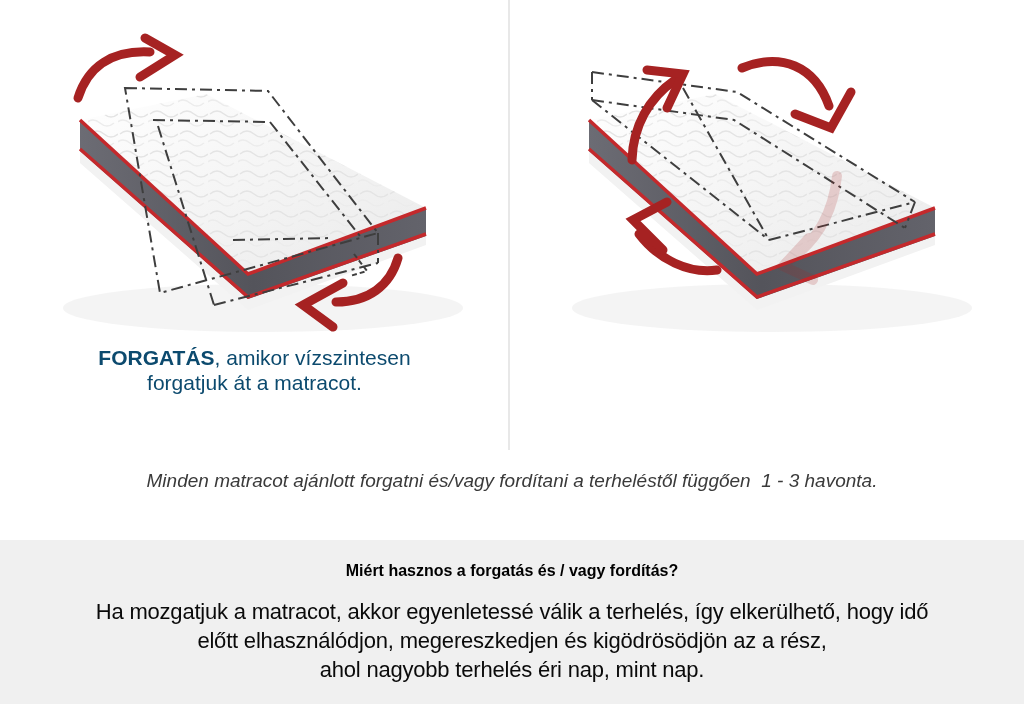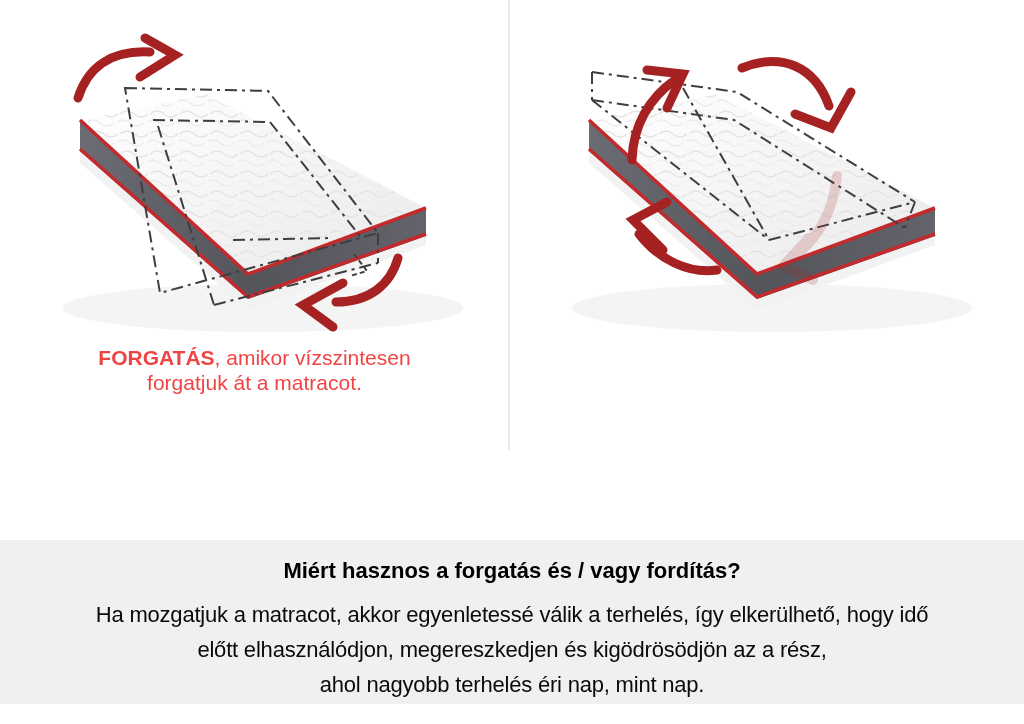--- a/index.html
+++ b/index.html
@@ -8,40 +8,40 @@
     font-family:"Liberation Sans",sans-serif;color:#000;
   }
   .panels{position:absolute;left:0;top:0;width:1024px;height:455px;}
   .panel{position:absolute;top:0;height:455px;}
   .panel-left{left:0;width:509px;}
   .panel-right{left:511px;width:513px;}
   .divider{position:absolute;left:508px;top:0;width:2px;height:450px;background:#e8e8e8;}
   .illus{position:absolute;}
   .caption{
     position:absolute;top:345px;left:0;right:0;margin:0;
-    text-align:center;font-size:21px;line-height:25px;color:#ef4444;
+    text-align:center;font-size:21px;line-height:25px;color:#0c4a6e;
   }
   .caption-inner{display:inline-block;max-width:360px;}
   .caption strong{font-weight:bold;}
   .note{
     position:absolute;top:469px;left:0;width:1024px;margin:0;
     text-align:center;font-style:italic;font-size:19px;line-height:24px;
     color:#3a3a3a;white-space:pre-wrap;
   }
   .info-band{
     position:absolute;left:0;top:540px;width:1024px;height:164px;
     background:#f0f0f0;
   }
   .info-heading{
     margin:18px 0 0 0;text-align:center;
-    font-size:22px;line-height:26px;font-weight:bold;color:#000;
+    font-size:16px;line-height:26px;font-weight:bold;color:#000;
   }
   .info-body{
     margin:13px 0 0 0;text-align:center;
-    font-size:22px;line-height:35px;color:#0a0a0a;
+    font-size:22px;line-height:29px;color:#0a0a0a;
     letter-spacing:-0.2px;white-space:pre-line;
   }
 </style>
 </head>
 <body>
 
 <div class="stage">
 
   <div class="panels">
 
@@ -144,20 +144,21 @@
         </g>
         <g stroke="#a62222" fill="none" stroke-linecap="round">
           <path d="M180,262 C152,266 122,252 102,226" stroke-width="9"></path>
           <path d="M130,194 L96,212 L126,242" stroke-width="9"></path>
         </g>
       </svg>
     </div>
 
   </div>
 
+  <p class="note">Minden matracot ajánlott forgatni és/vagy fordítani a terheléstől függően  1 - 3 havonta.</p>
 
   <section class="info-band">
     <h2 class="info-heading">Miért hasznos a forgatás és / vagy fordítás?</h2>
     <p class="info-body">Ha mozgatjuk a matracot, akkor egyenletessé válik a terhelés, így elkerülhető, hogy idő
 előtt elhasználódjon, megereszkedjen és kigödrösödjön az a rész,
 ahol nagyobb terhelés éri nap, mint nap.</p>
   </section>
 
 </div>
 

